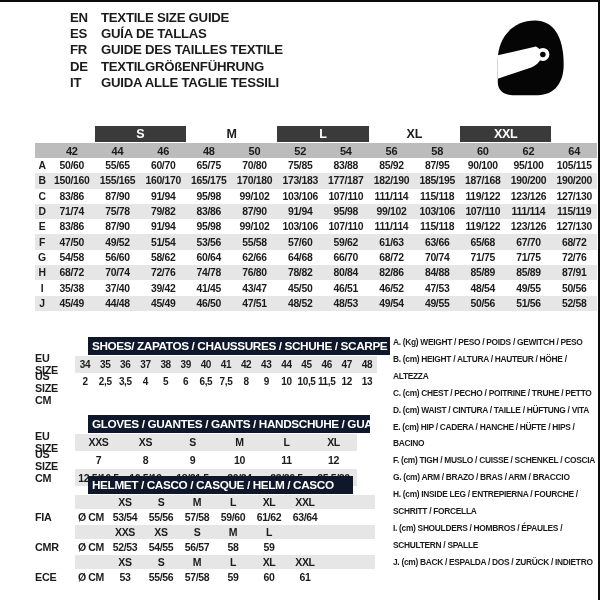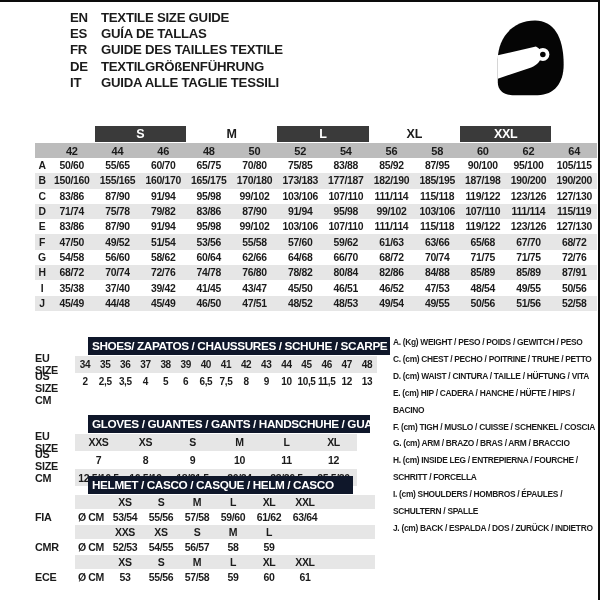--- a/index.html
+++ b/index.html
@@ -131,21 +131,21 @@
         <div class="rowlbl">B</div>
         <div class="vcell">150/160</div>
         <div class="vcell">155/165</div>
         <div class="vcell">160/170</div>
         <div class="vcell">165/175</div>
         <div class="vcell">170/180</div>
         <div class="vcell">173/183</div>
         <div class="vcell">177/187</div>
         <div class="vcell">182/190</div>
         <div class="vcell">185/195</div>
-        <div class="vcell">187/198</div>
+        <div class="vcell">187/168</div>
         <div class="vcell">190/200</div>
         <div class="vcell">190/200</div>
       </div>
       <div class="grid13 mrow">
         <div class="rowlbl">C</div>
         <div class="vcell">83/86</div>
         <div class="vcell">87/90</div>
         <div class="vcell">91/94</div>
         <div class="vcell">95/98</div>
         <div class="vcell">99/102</div>
@@ -426,20 +426,21 @@
           <div class="vcell">59</div>
           <div class="vcell">60</div>
           <div class="vcell">61</div>
         </div>
       </div>
     </div>
 </div>
 
 <div id="legend">
     <div class="litem">A. (Kg) WEIGHT / PESO / POIDS / GEWITCH / PESO</div>
+    <div class="litem">B. (cm) HEIGHT / ALTURA / HAUTEUR / HÖHE / ALTEZZA</div>
     <div class="litem">C. (cm) CHEST / PECHO / POITRINE / TRUHE / PETTO</div>
     <div class="litem">D. (cm) WAIST / CINTURA / TAILLE / HÜFTUNG / VITA</div>
     <div class="litem">E. (cm) HIP / CADERA / HANCHE / HÜFTE / HIPS / BACINO</div>
     <div class="litem">F. (cm) TIGH / MUSLO / CUISSE / SCHENKEL / COSCIA</div>
     <div class="litem">G. (cm) ARM / BRAZO / BRAS / ARM / BRACCIO</div>
     <div class="litem">H. (cm) INSIDE LEG / ENTREPIERNA / FOURCHE /
 SCHRITT / FORCELLA</div>
     <div class="litem">I. (cm) SHOULDERS / HOMBROS / ÉPAULES /
 SCHULTERN / SPALLE</div>
     <div class="litem">J. (cm) BACK / ESPALDA / DOS / ZURÜCK / INDIETRO</div>

